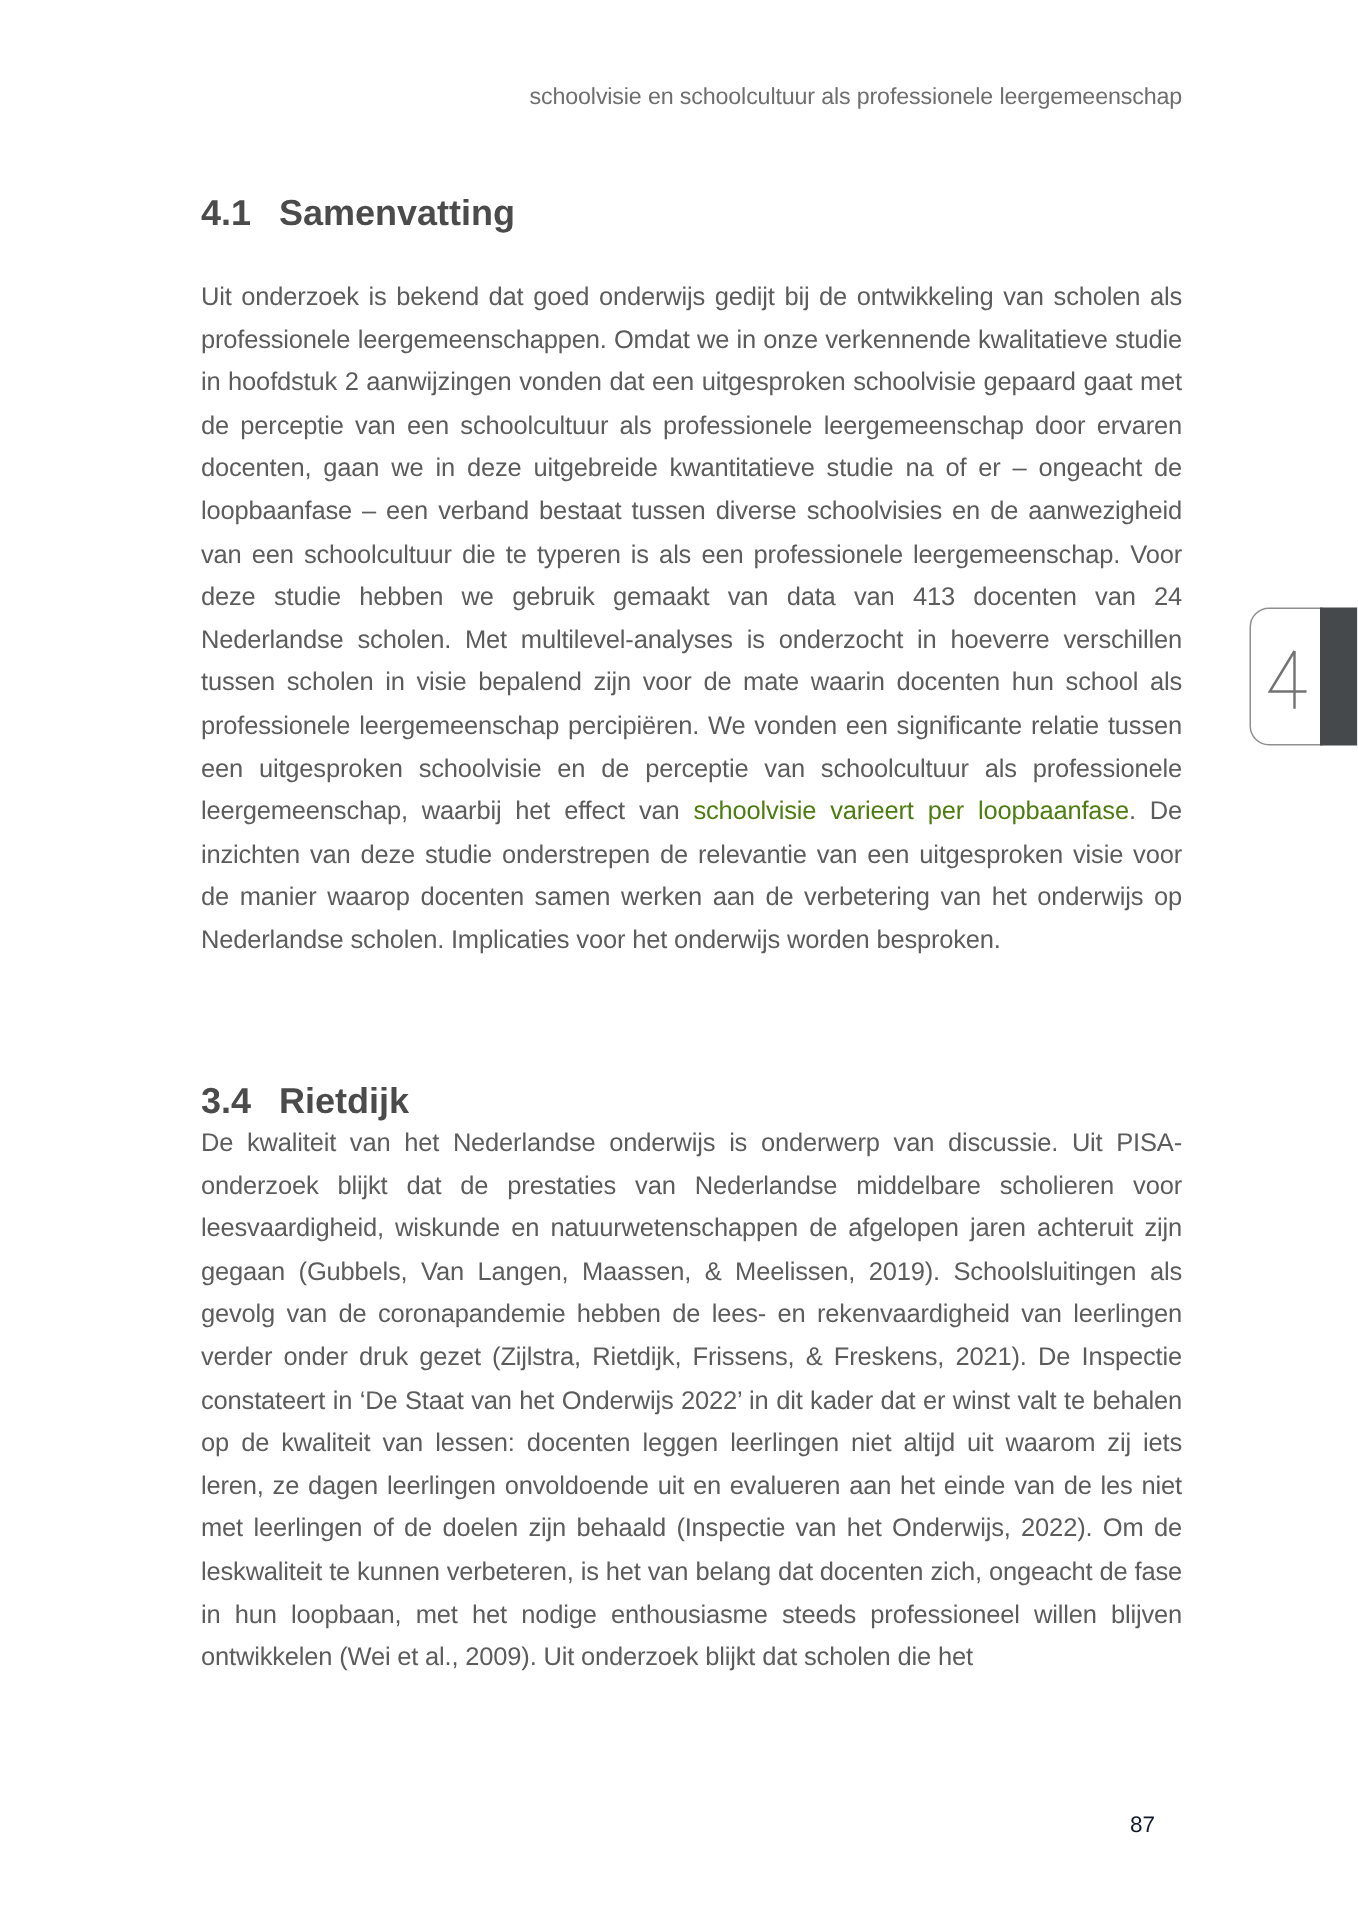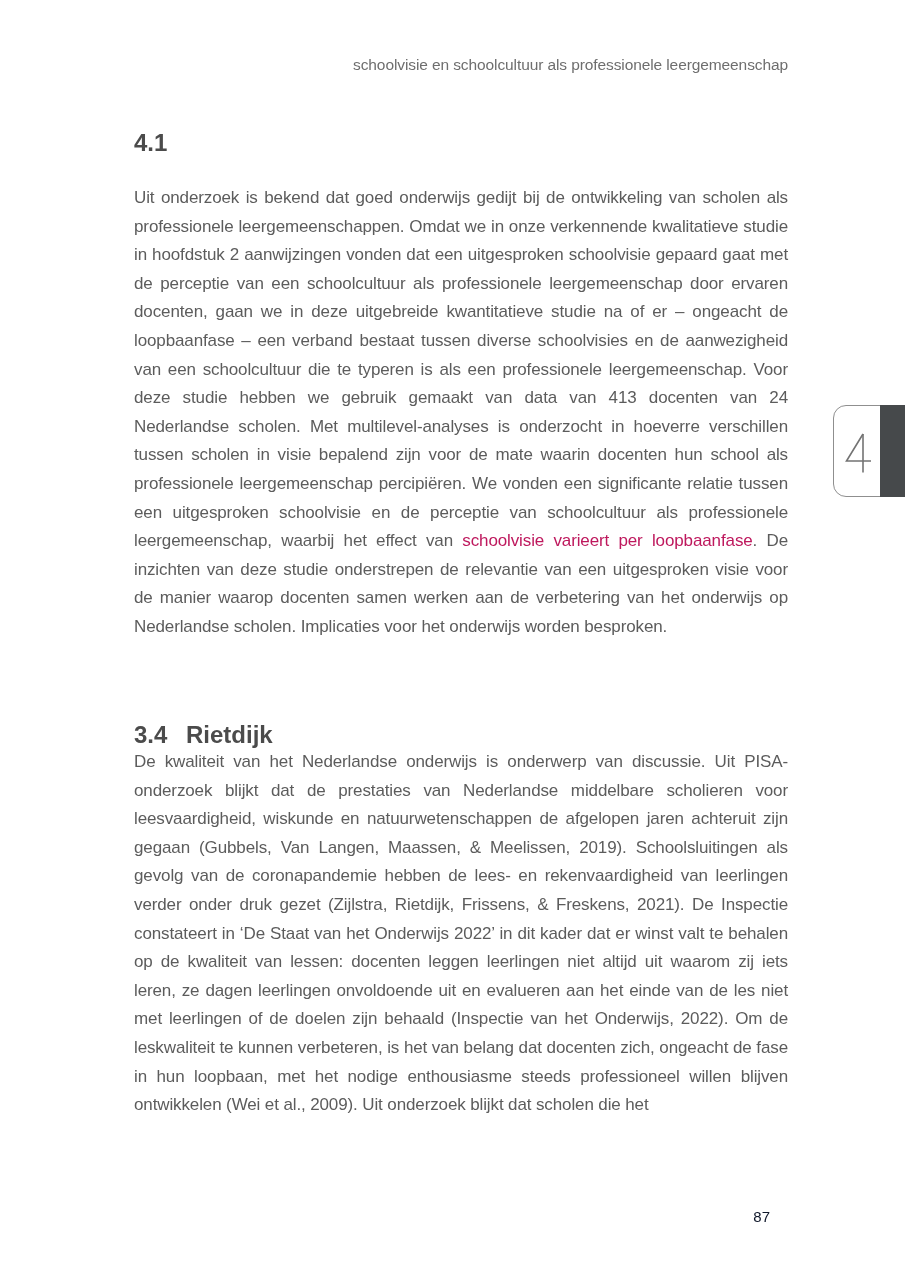--- a/index.html
+++ b/index.html
@@ -51,21 +51,21 @@
     margin: 0;
     font-size: 17px;
     line-height: 28.6px;
     color: #5c5c5c;
     text-align: justify;
     letter-spacing: -0.12px;
   }
   .par-1 { top: 184px; }
   .par-2 { top: 748px; }
   .body-par span.em {
-    color: #be185d;
+    color: #4d7c0f;
   }
   .chapter-tab {
     position: absolute;
     left: 0;
     top: 0;
     width: 100%;
     height: 100%;
     pointer-events: none;
   }
   .tab-box {
@@ -106,20 +106,21 @@
 </style>
 </head>
 <body>
 
 <div class="page">
 
   <div class="running-header">schoolvisie en schoolcultuur als professionele leergemeenschap</div>
 
   <h2 class="heading heading-1">
     <span class="h-num">4.1</span>
+    <span class="h-title">Samenvatting</span>
   </h2>
 
   <p class="body-par par-1"><span>Uit onderzoek is bekend dat goed onderwijs gedijt bij de ontwikkeling van scholen als professionele leergemeenschappen. Omdat we in onze verkennende kwalitatieve studie in hoofdstuk 2 aanwijzingen vonden dat een uitgesproken schoolvisie gepaard gaat met de perceptie van een schoolcultuur als professionele leergemeenschap door ervaren docenten, gaan we in deze uitgebreide kwantitatieve studie na of er – ongeacht de loopbaanfase – een verband bestaat tussen diverse schoolvisies en de aanwezigheid van een schoolcultuur die te typeren is als een professionele leergemeenschap. Voor deze studie hebben we gebruik gemaakt van data van 413 docenten van 24 Nederlandse scholen. Met multilevel-analyses is onderzocht in hoeverre verschillen tussen scholen in visie bepalend zijn voor de mate waarin docenten hun school als professionele leergemeenschap percipiëren. We vonden een significante relatie tussen een uitgesproken schoolvisie en de perceptie van schoolcultuur als professionele leergemeenschap, waarbij het effect van </span><span class="em">schoolvisie varieert per loopbaanfase</span><span>. De inzichten van deze studie onderstrepen de relevantie van een uitgesproken visie voor de manier waarop docenten samen werken aan de verbetering van het onderwijs op Nederlandse scholen. Implicaties voor het onderwijs worden besproken.</span></p>
 
   <h2 class="heading heading-2">
     <span class="h-num">3.4</span>
     <span class="h-title">Rietdijk</span>
   </h2>
 
   <p class="body-par par-2"><span>De kwaliteit van het Nederlandse onderwijs is onderwerp van discussie. Uit PISA-onderzoek blijkt dat de prestaties van Nederlandse middelbare scholieren voor leesvaardigheid, wiskunde en natuurwetenschappen de afgelopen jaren achteruit zijn gegaan (Gubbels, Van Langen, Maassen, &amp; Meelissen, 2019). Schoolsluitingen als gevolg van de coronapandemie hebben de lees- en rekenvaardigheid van leerlingen verder onder druk gezet (Zijlstra, Rietdijk, Frissens, &amp; Freskens, 2021). De Inspectie constateert in ‘De Staat van het Onderwijs 2022’ in dit kader dat er winst valt te behalen op de kwaliteit van lessen: docenten leggen leerlingen niet altijd uit waarom zij iets leren, ze dagen leerlingen onvoldoende uit en evalueren aan het einde van de les niet met leerlingen of de doelen zijn behaald (Inspectie van het Onderwijs, 2022). Om de leskwaliteit te kunnen verbeteren, is het van belang dat docenten zich, ongeacht de fase in hun loopbaan, met het nodige enthousiasme steeds professioneel willen blijven ontwikkelen (Wei et al., 2009). Uit onderzoek blijkt dat scholen die het</span></p>

